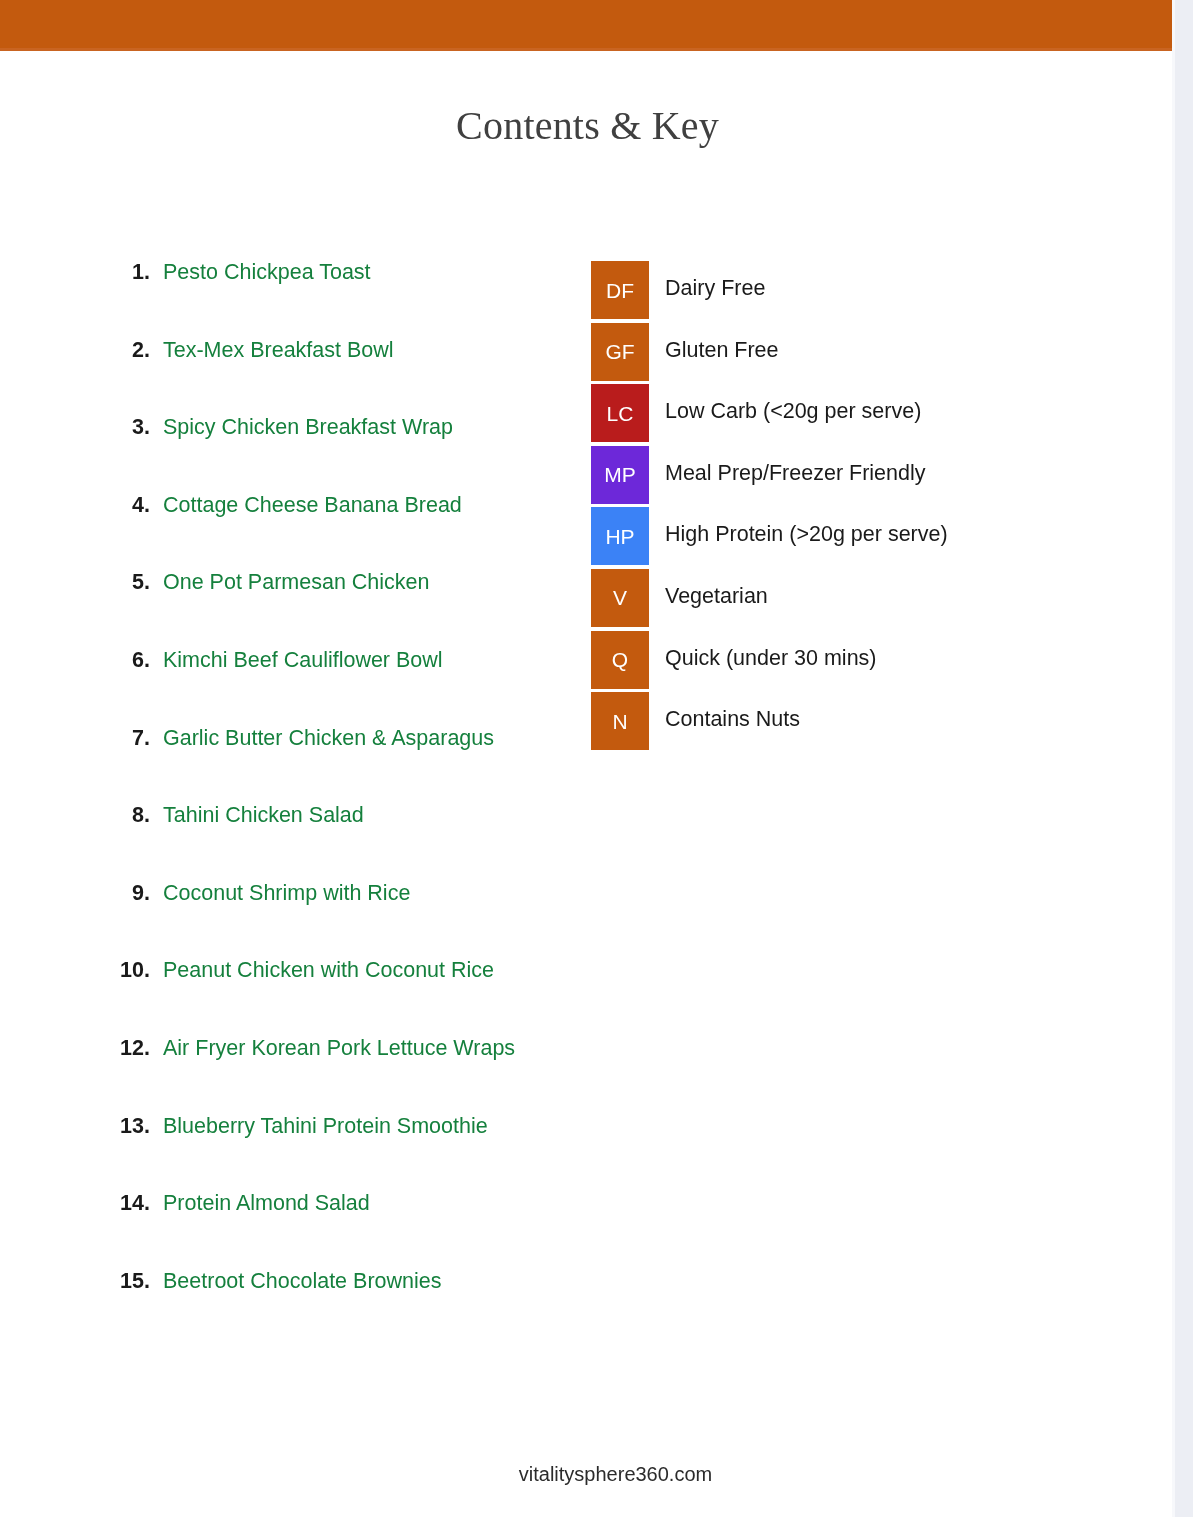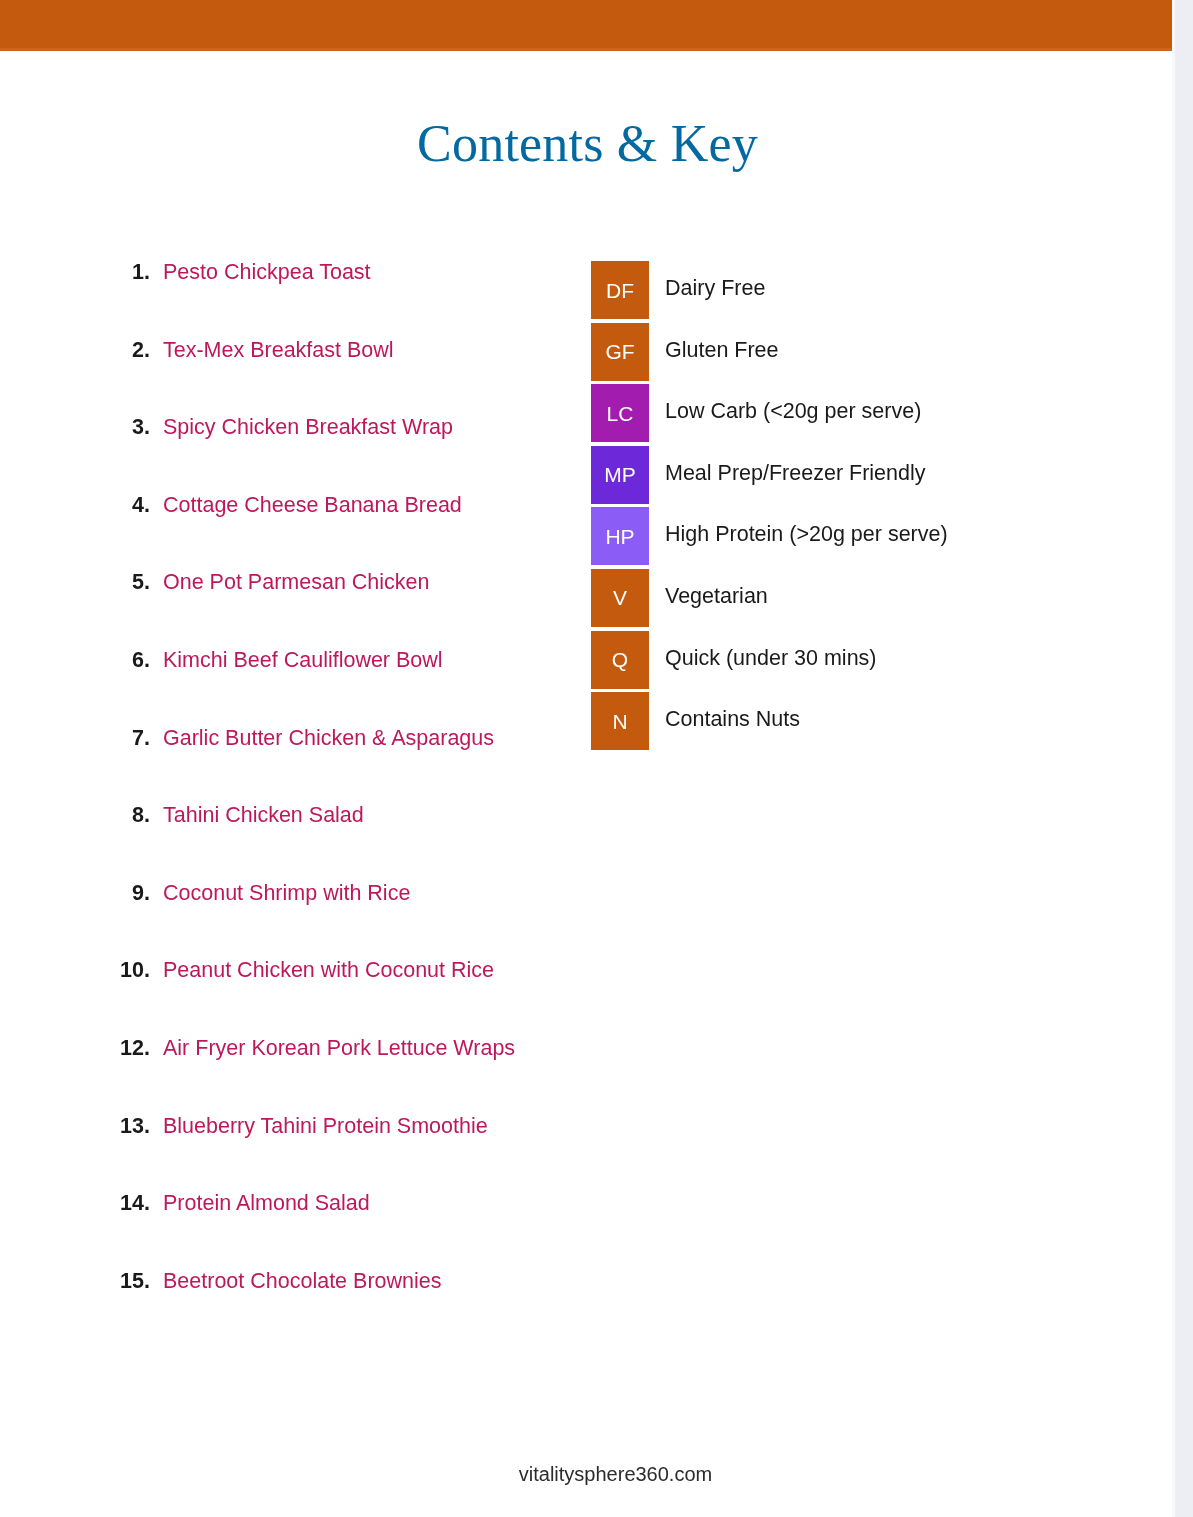--- a/index.html
+++ b/index.html
@@ -50,28 +50,28 @@
     top:48px;
     left:0;
     width:1175px;
     height:3px;
     background:#c96421;
   }
 
   
   #page-title {
     position:absolute;
-    top:118px;
+    top:106px;
     left:0;
     width:1175px;
     text-align:center;
     font-family:"Liberation Serif", serif;
-    font-size:52px;
-    font-weight:400;
-    color:#0369a1;
+    font-size:40px;
+    font-weight:400;
+    color:#404040;
     letter-spacing:0.2px;
     line-height:1;
   }
 
   
   #recipe-list {
     position:absolute;
     top:262px;
     left:104px;
     width:470px;
@@ -90,21 +90,21 @@
     font-weight:700;
     color:#1a1a1a;
     line-height:1;
   }
   .recipe-name {
     position:absolute;
     left:59px;
     top:0;
     font-size:21.5px;
     font-weight:400;
-    color:#be185d;
+    color:#15803d;
     line-height:1;
     white-space:nowrap;
   }
 
   
   #key-list {
     position:absolute;
     top:261px;
     left:591px;
     width:520px;
@@ -225,29 +225,29 @@
   <div id="key-list">
       <div class="key-row">
         <span class="key-badge" style="background: rgb(195, 90, 14);">DF</span>
         <span class="key-label">Dairy Free</span>
       </div>
       <div class="key-row">
         <span class="key-badge" style="background: rgb(195, 90, 14);">GF</span>
         <span class="key-label">Gluten Free</span>
       </div>
       <div class="key-row">
-        <span class="key-badge" style="background: #a21caf;">LC</span>
+        <span class="key-badge" style="background: #b91c1c;">LC</span>
         <span class="key-label">Low Carb (&lt;20g per serve)</span>
       </div>
       <div class="key-row">
         <span class="key-badge" style="background: #6d28d9;">MP</span>
         <span class="key-label">Meal Prep/Freezer Friendly</span>
       </div>
       <div class="key-row">
-        <span class="key-badge" style="background: #8b5cf6;">HP</span>
+        <span class="key-badge" style="background: #3b82f6;">HP</span>
         <span class="key-label">High Protein (&gt;20g per serve)</span>
       </div>
       <div class="key-row">
         <span class="key-badge" style="background: rgb(195, 90, 14);">V</span>
         <span class="key-label">Vegetarian</span>
       </div>
       <div class="key-row">
         <span class="key-badge" style="background: rgb(195, 90, 14);">Q</span>
         <span class="key-label">Quick (under 30 mins)</span>
       </div>

